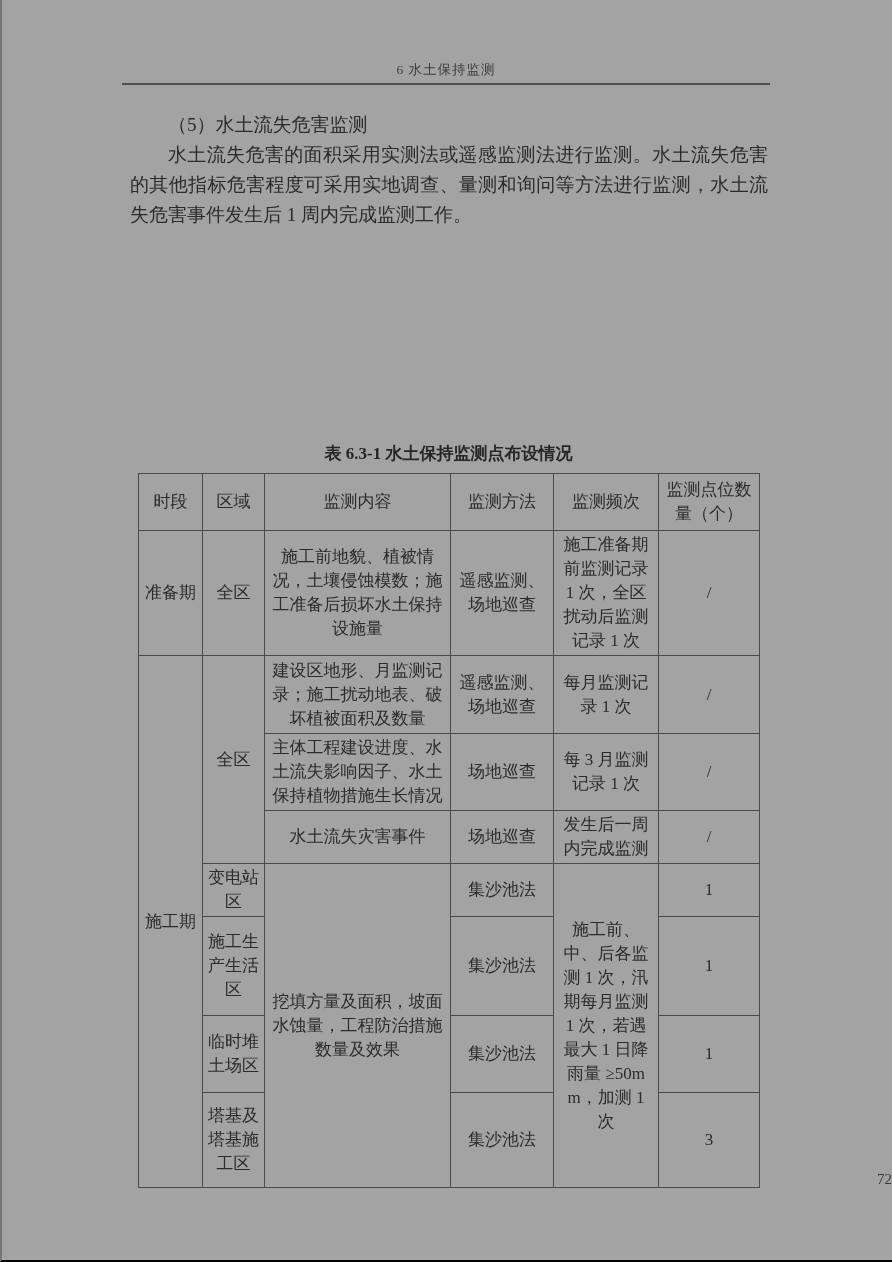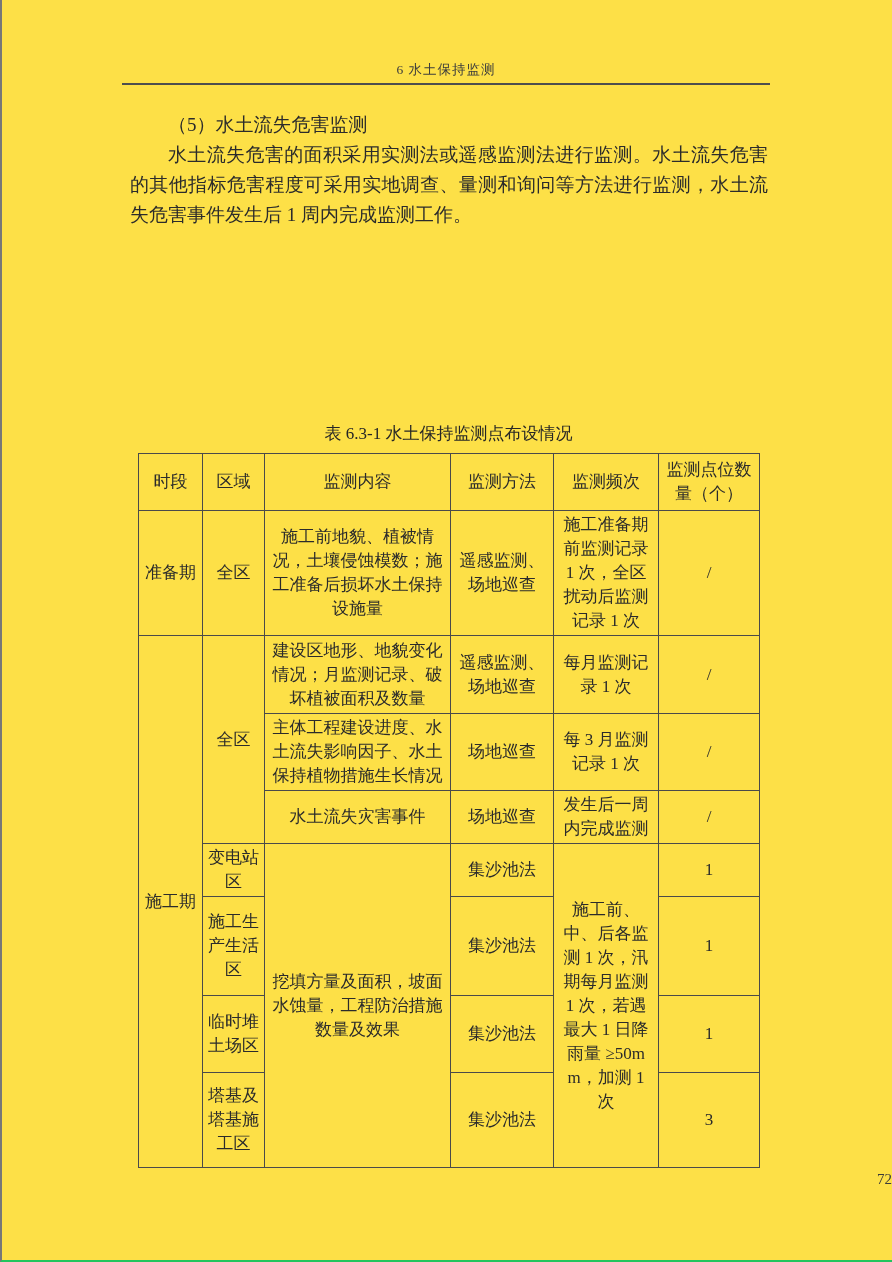--- a/index.html
+++ b/index.html
@@ -1,26 +1,26 @@
 <!DOCTYPE html>
 <html><head>
 <meta charset="utf-8">
 <style>
   * { margin: 0; padding: 0; box-sizing: border-box; }
   html, body { background: #e8e8e8; }
   .page {
     position: relative;
     width: 892px;
     height: 1262px;
-    background: #fde047;
+    background: #a3a3a3;
     font-family: "Liberation Serif", "DejaVu Serif", serif;
     color: #2e2e2e;
     overflow: hidden;
     border-left: 2px solid #777;
-    border-bottom: 2px solid #22c55e;
+    border-bottom: 2px solid #000000;
   }
   
   .running-header {
     position: absolute;
     top: 61px; left: 120px; width: 648px;
     text-align: center;
     font-size: 13.5px;
     color: #3c3c3c;
     letter-spacing: 1px;
   }
@@ -39,24 +39,25 @@
     color: #2b2b2b;
   }
   .body-text p.indent { text-indent: 2em; }
   
   .table-block {
     position: absolute;
     top: 422px; left: 136px; width: 621px;
   }
   .table-title {
     text-align: center;
-    font-weight: normal;
+    font-weight: bold;
     font-size: 17px;
     color: #262626;
     margin-bottom: 8px;
+    margin-top: 20px;
   }
   table.monitoring {
     border-collapse: collapse;
     table-layout: fixed;
     width: 621px;
     font-size: 17px;
     line-height: 24px;
     color: #2b2b2b;
   }
   table.monitoring th, table.monitoring td {
@@ -132,21 +133,21 @@
           <td>准备期</td>
           <td>全区</td>
           <td>施工前地貌、植被情况，土壤侵蚀模数；施工准备后损坏水土保持设施量</td>
           <td>遥感监测、场地巡查</td>
           <td>施工准备期前监测记录 1 次，全区扰动后监测记录 1 次</td>
           <td>/</td>
         </tr>
         <tr class="r-c1">
           <td rowspan="7">施工期</td>
           <td rowspan="3">全区</td>
-          <td>建设区地形、地貌变化情况；月监测记录、破坏植被面积及数量</td>
+          <td>建设区地形、月监测记录；施工扰动地表、破坏植被面积及数量</td>
           <td>遥感监测、场地巡查</td>
           <td>每月监测记录 1 次</td>
           <td>/</td>
         </tr>
         <tr class="r-c2">
           <td>主体工程建设进度、水土流失影响因子、水土保持植物措施生长情况</td>
           <td>场地巡查</td>
           <td>每 3 月监测记录 1 次</td>
           <td>/</td>
         </tr>

